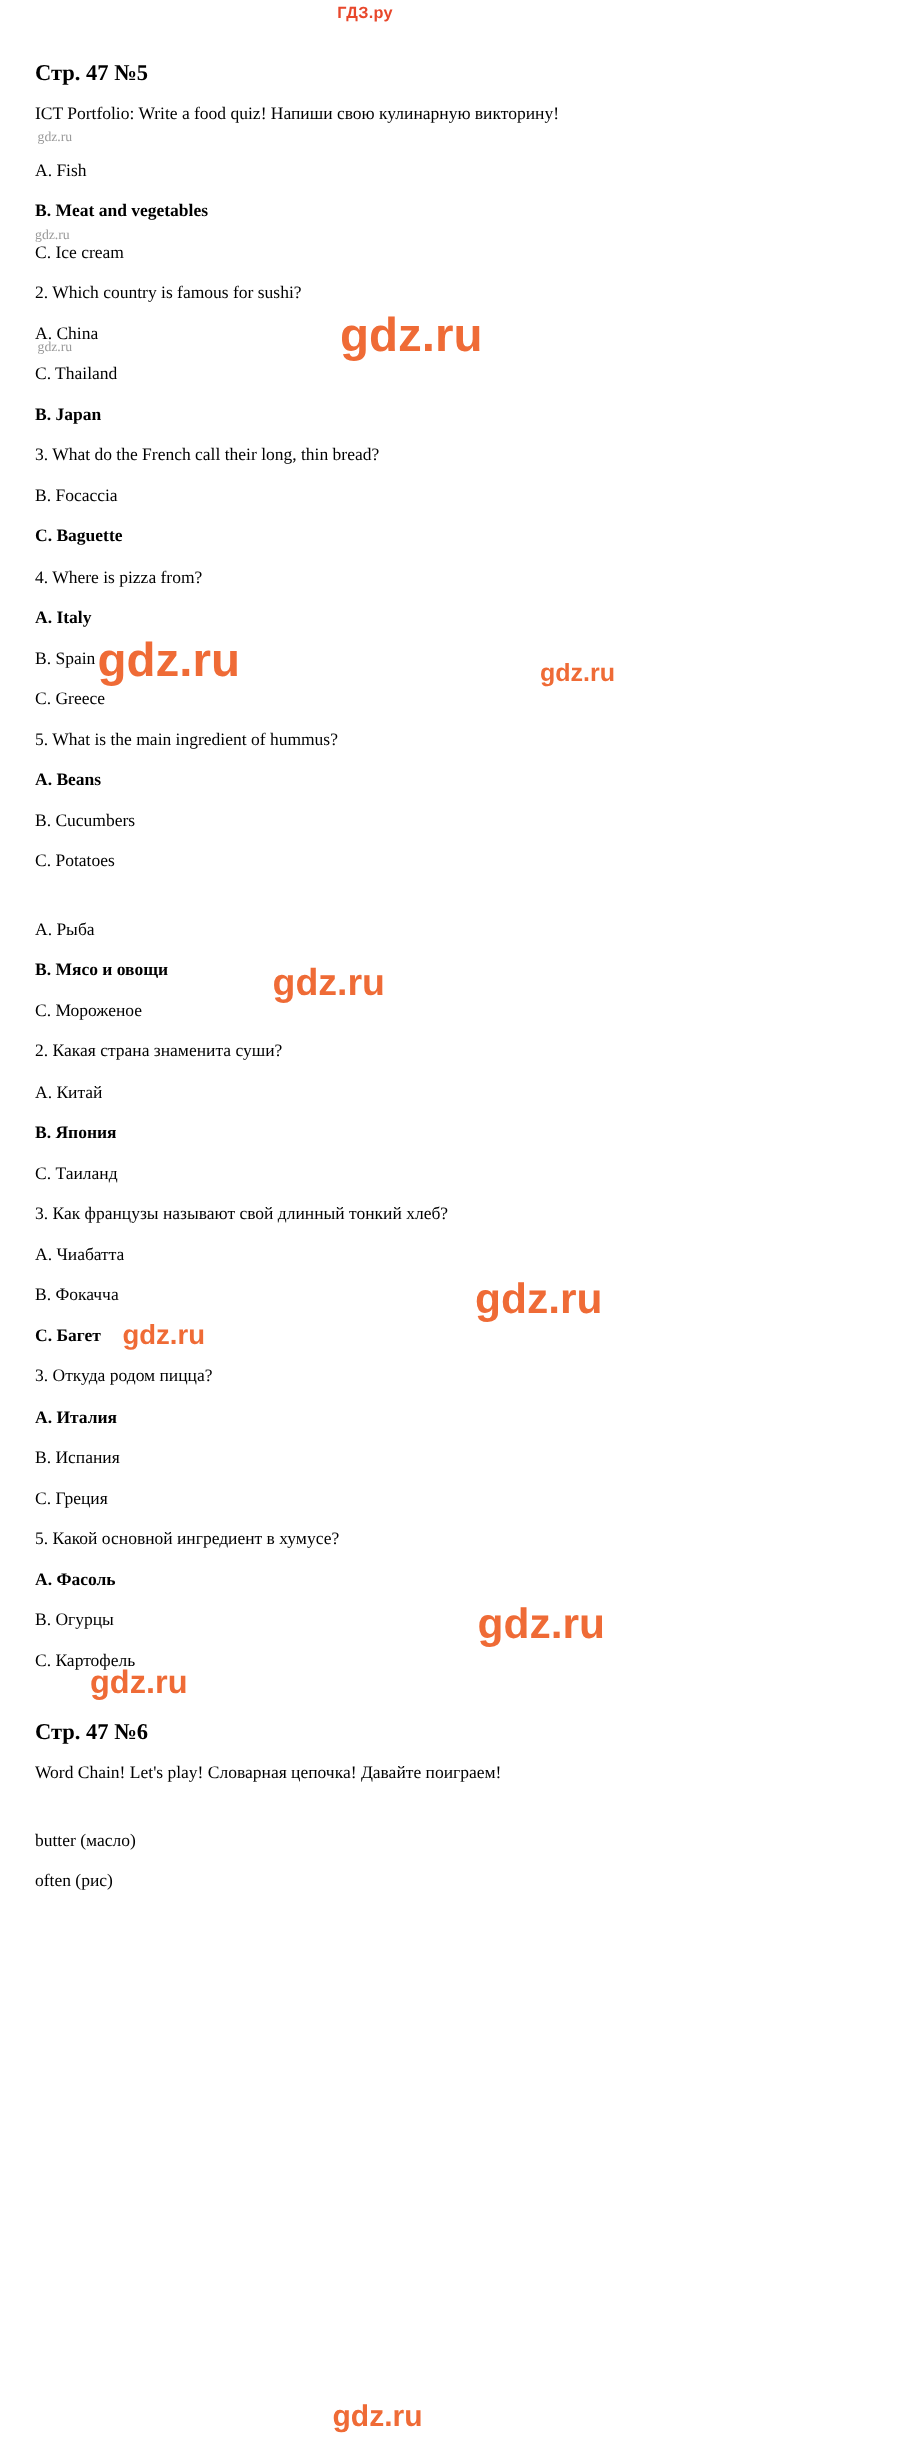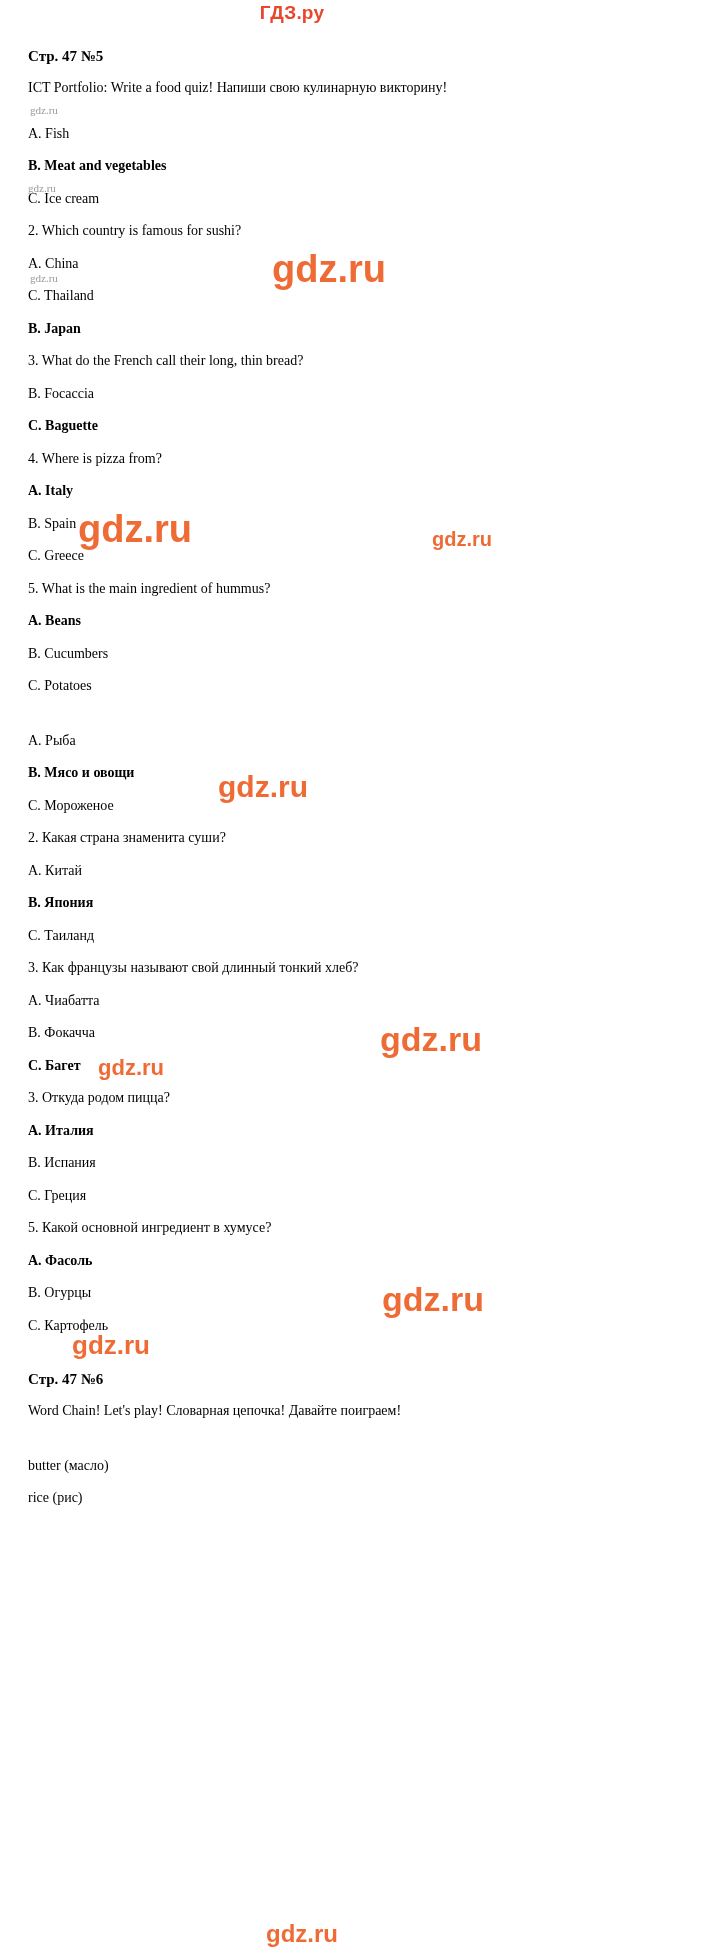--- a/index.html
+++ b/index.html
@@ -21,33 +21,33 @@
     height: 1955px;
   }
   .site-logo-top {
     position: absolute;
     top: 2px;
     left: 0;
     width: 584px;
     text-align: center;
     font-family: "Liberation Sans", sans-serif;
     font-weight: bold;
-    font-size: 19px;
+    font-size: 13px;
     color: #e8472b;
     letter-spacing: 0.2px;
   }
   .content {
     position: absolute;
     top: 48px;
     left: 28px;
     width: 664px;
   }
   .heading {
     font-weight: bold;
-    font-size: 15px;
+    font-size: 18px;
     margin: 0 0 14px 0;
     font-family: "Liberation Serif", serif;
   }
   .line {
     font-size: 14px;
     line-height: 1.25;
     margin: 0 0 15px 0;
     font-family: "Liberation Serif", serif;
   }
   .line.bold {
@@ -135,21 +135,21 @@
     <div class="line ru">C. Картофель</div>
 
     <div class="gap-lg"></div>
 
     <div class="heading">Стр. 47 №6</div>
     <div class="line">Word Chain! Let's play! Словарная цепочка! Давайте поиграем!</div>
 
     <div class="gap-lg"></div>
 
     <div class="line">butter (масло)</div>
-    <div class="line">rice (рис)</div>
+    <div class="line">often (рис)</div>
 
   </div>
 
   <div class="wm-small" style="left:30px; top:104px;">gdz.ru</div>
   <div class="wm-small" style="left:28px; top:182px;">gdz.ru</div>
   <div class="wm-small" style="left:30px; top:272px;">gdz.ru</div>
 
   <div class="wm-big o1" style="left:272px; top:248px; font-size:38px;">gdz.ru</div>
   <div class="wm-big o1" style="left:78px; top:508px; font-size:38px;">gdz.ru</div>
   <div class="wm-big o1" style="left:432px; top:528px; font-size:20px;">gdz.ru</div>

